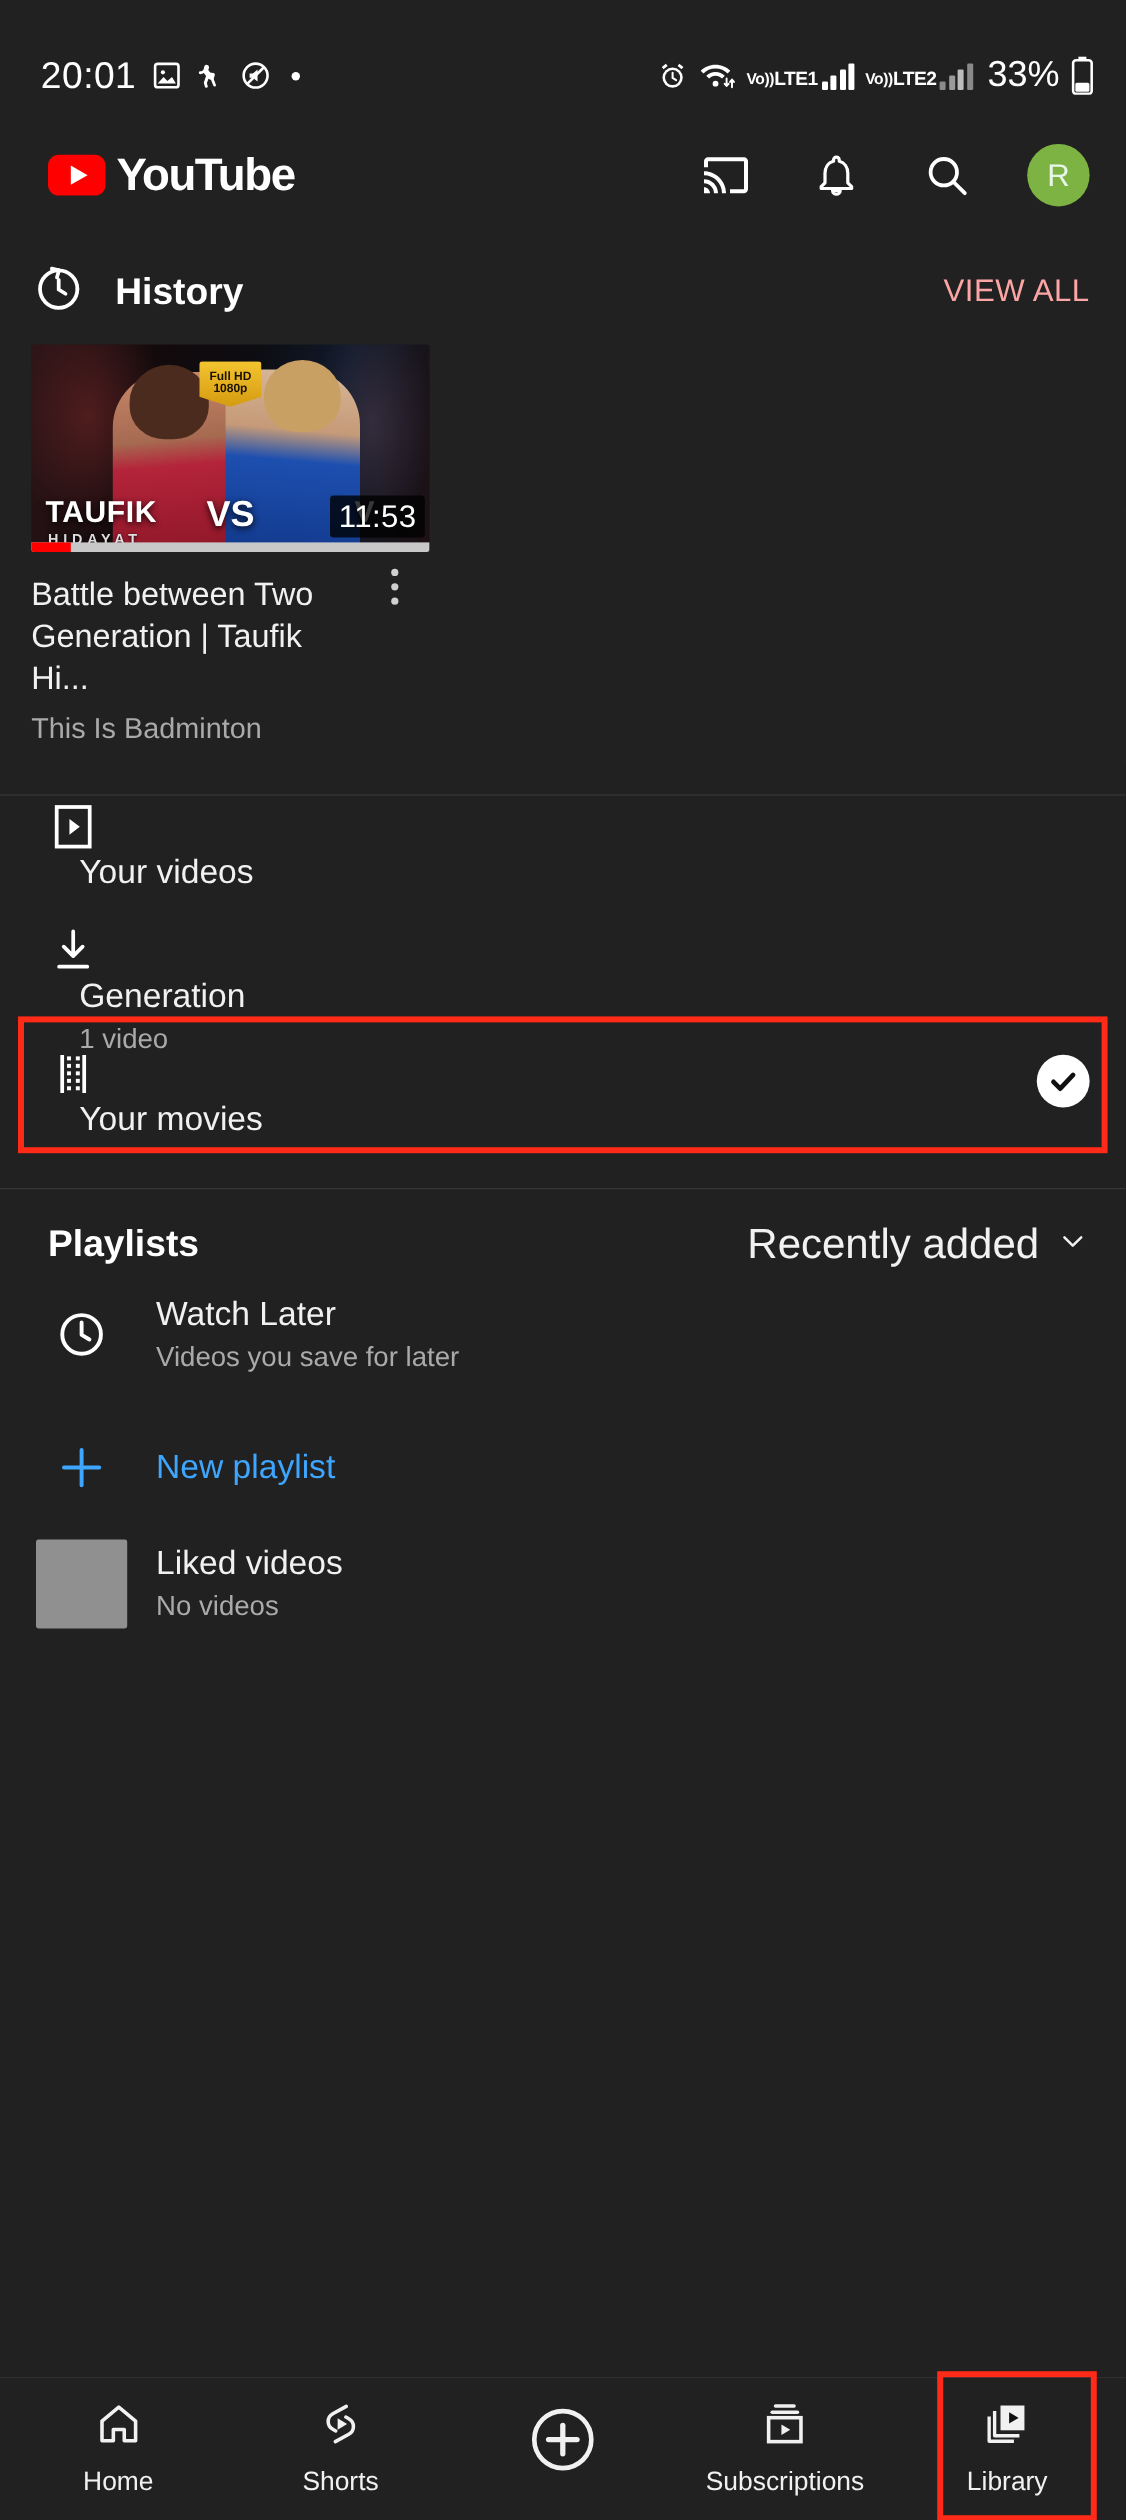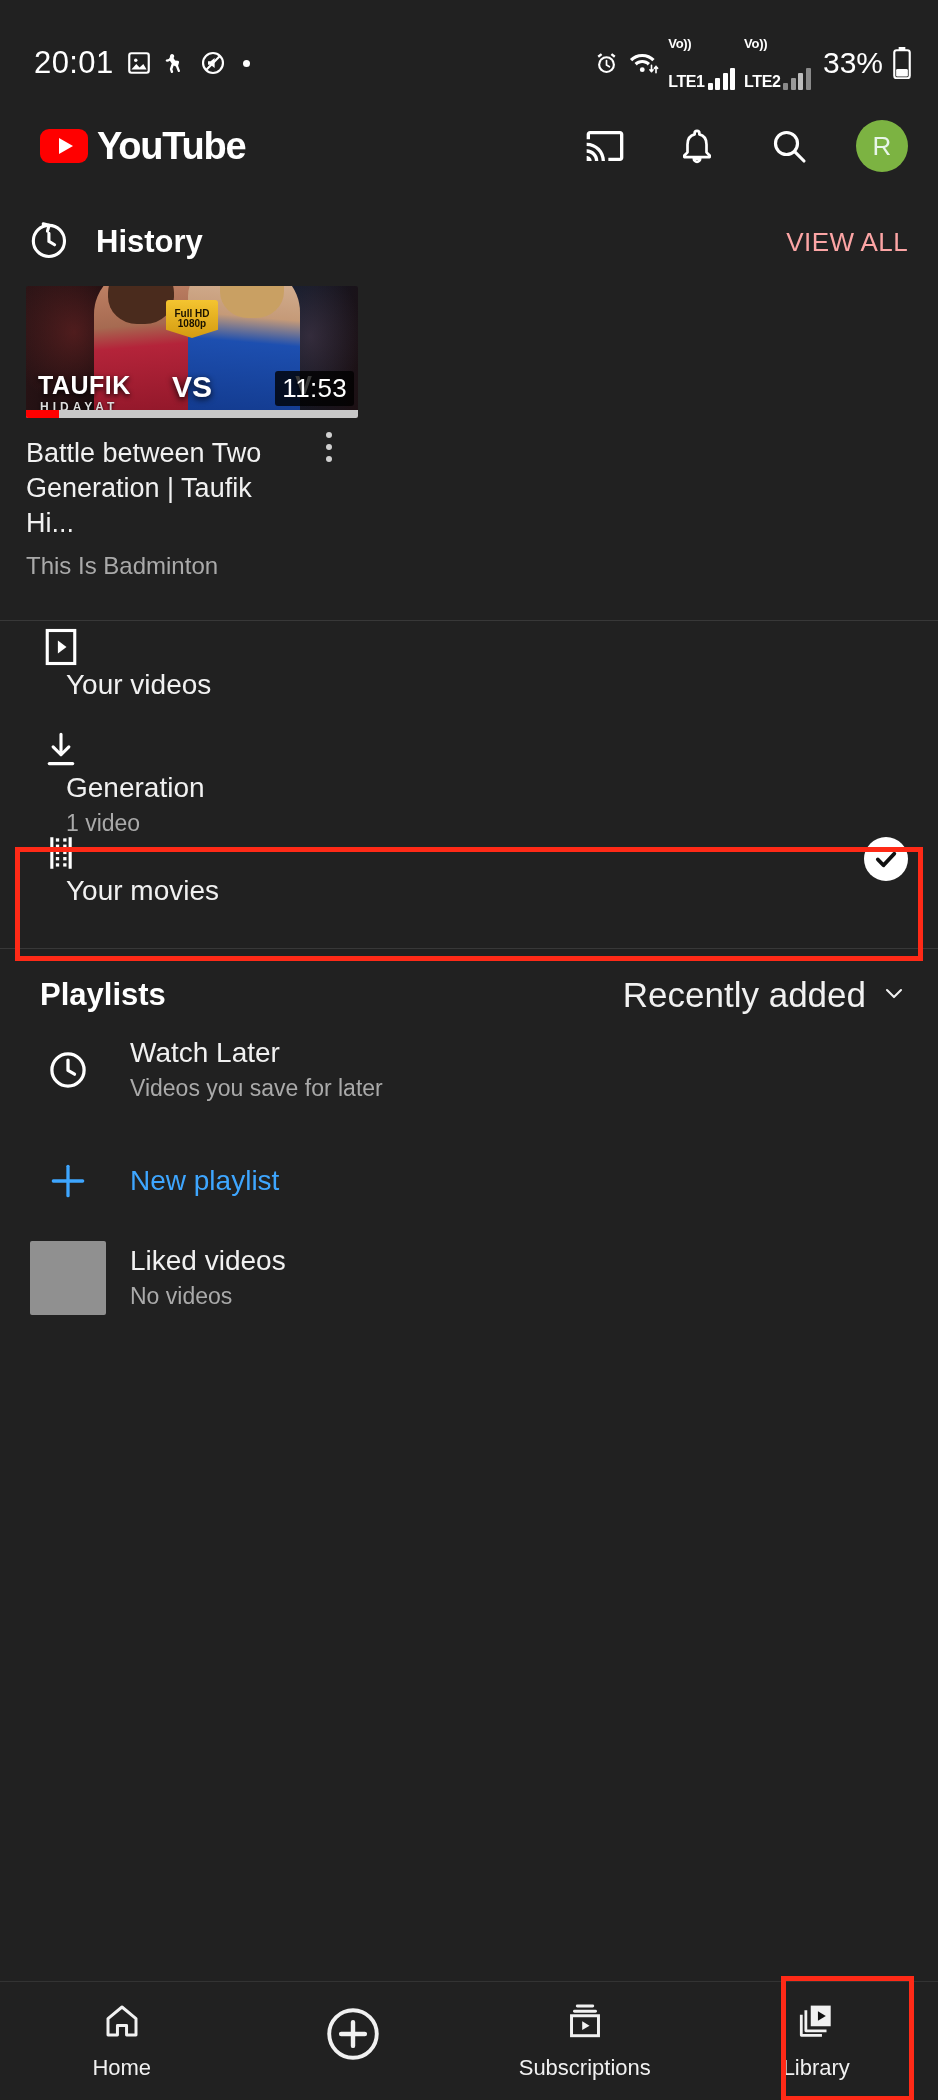--- a/index.html
+++ b/index.html
@@ -28,21 +28,21 @@
     background: #212121;
     margin-top: 32px;
   }
   .sb-left { display: flex; align-items: center; gap: 12px; }
   .sb-clock { font-size: 31px; font-weight: 500; letter-spacing: .4px; color: #fff; }
   .sb-right { display: flex; align-items: center; gap: 9px; }
   .sb-ico { display: inline-flex; align-items: center; }
   .sb-battery-text { font-size: 30px; font-weight: 500; margin-left: 3px; }
   .sb-dot { width: 7px; height: 7px; border-radius: 50%; background: #fff; display: inline-block; margin-left: 5px;}
   .volte-block { display: flex; align-items: flex-end; gap: 3px; }
-  .volte-txt { display: flex; flex-direction: column; line-height: 1; align-items: flex-start; gap: 24px; }
+  .volte-txt { display: flex; flex-direction: row; line-height: 1; align-items: flex-start; }
   .volte-txt .a { font-size: 13px; font-weight: 700; letter-spacing: -.3px;}
   .volte-txt .b { font-size: 16px; font-weight: 700; letter-spacing: -.4px; }
   .bars { display: flex; align-items: flex-end; gap: 2.5px; height: 24px; }
   .bars i { display: block; width: 5px; background: #fff; border-radius: 1px; }
 
   
   .header {
     height: 104px;
     display: flex;
     align-items: center;
@@ -73,21 +73,21 @@
   .history-head {
     display: flex; align-items: center; justify-content: space-between;
     padding: 20px 30px 8px 26px;
   }
   .history-left { display: flex; align-items: center; gap: 26px; }
   .history-title { font-size: 31px; font-weight: 700; }
   .viewall { color: #fca5a5; font-size: 26px; font-weight: 500; letter-spacing: .4px; }
 
   .hist-card { padding: 12px 0 0 26px; width: 360px; }
   .thumb {
-    position: relative; width: 332px; height: 132px;
+    position: relative; width: 332px; height: 173px;
     border-radius: 2px; overflow: hidden;
     background: linear-gradient(100deg,#2b1416 0%,#120a0c 30%,#0d0d12 52%,#101a2b 74%,#1d1013 100%);
     text-align: right;
   }
   .thumb .crowd-l {
     position: absolute; left: 0; top: 0; width: 36%; height: 100%;
     background: radial-gradient(ellipse at 40% 35%, rgba(120,40,40,.55), rgba(20,8,10,0) 62%);
   }
   .thumb .crowd-r {
     position: absolute; right: 0; top: 0; width: 32%; height: 100%;
@@ -493,20 +493,29 @@
 
       <div class="navitem">
         <span>
           <svg width="42" height="42" viewBox="0 0 24 24">
               <path d="M4 10.6 12 4l8 6.6V20h-5.4v-5.4H9.4V20H4z" fill="none" stroke="#f1f1f1" stroke-width="1.7" stroke-linejoin="round"></path>
             </svg>
         </span>
         <span class="navlabel">Home</span>
       </div>
 
+      <div class="navitem">
+        <span>
+          <svg width="42" height="42" viewBox="0 0 24 24">
+              <path d="M14.6 3.6 8.2 7.1a4.2 4.2 0 0 0 0 7.4l1.4.8M9.4 20.4l6.4-3.5a4.2 4.2 0 0 0 0-7.4l-1.4-.8" fill="none" stroke="#f1f1f1" stroke-width="1.7" stroke-linecap="round"></path>
+              <path d="M10.5 9.3 15 12l-4.5 2.7z" fill="#f1f1f1"></path>
+            </svg>
+        </span>
+        <span class="navlabel">Shorts</span>
+      </div>
 
       <div class="navitem">
         <span>
           <svg width="62" height="62" viewBox="0 0 24 24">
               <circle cx="12" cy="12" r="9.2" fill="none" stroke="#f1f1f1" stroke-width="1.5"></circle>
               <line x1="12" y1="7.4" x2="12" y2="16.6" stroke="#f1f1f1" stroke-width="1.7" stroke-linecap="round"></line>
               <line x1="7.4" y1="12" x2="16.6" y2="12" stroke="#f1f1f1" stroke-width="1.7" stroke-linecap="round"></line>
             </svg>
         </span>
         <span class="navlabel"></span>

